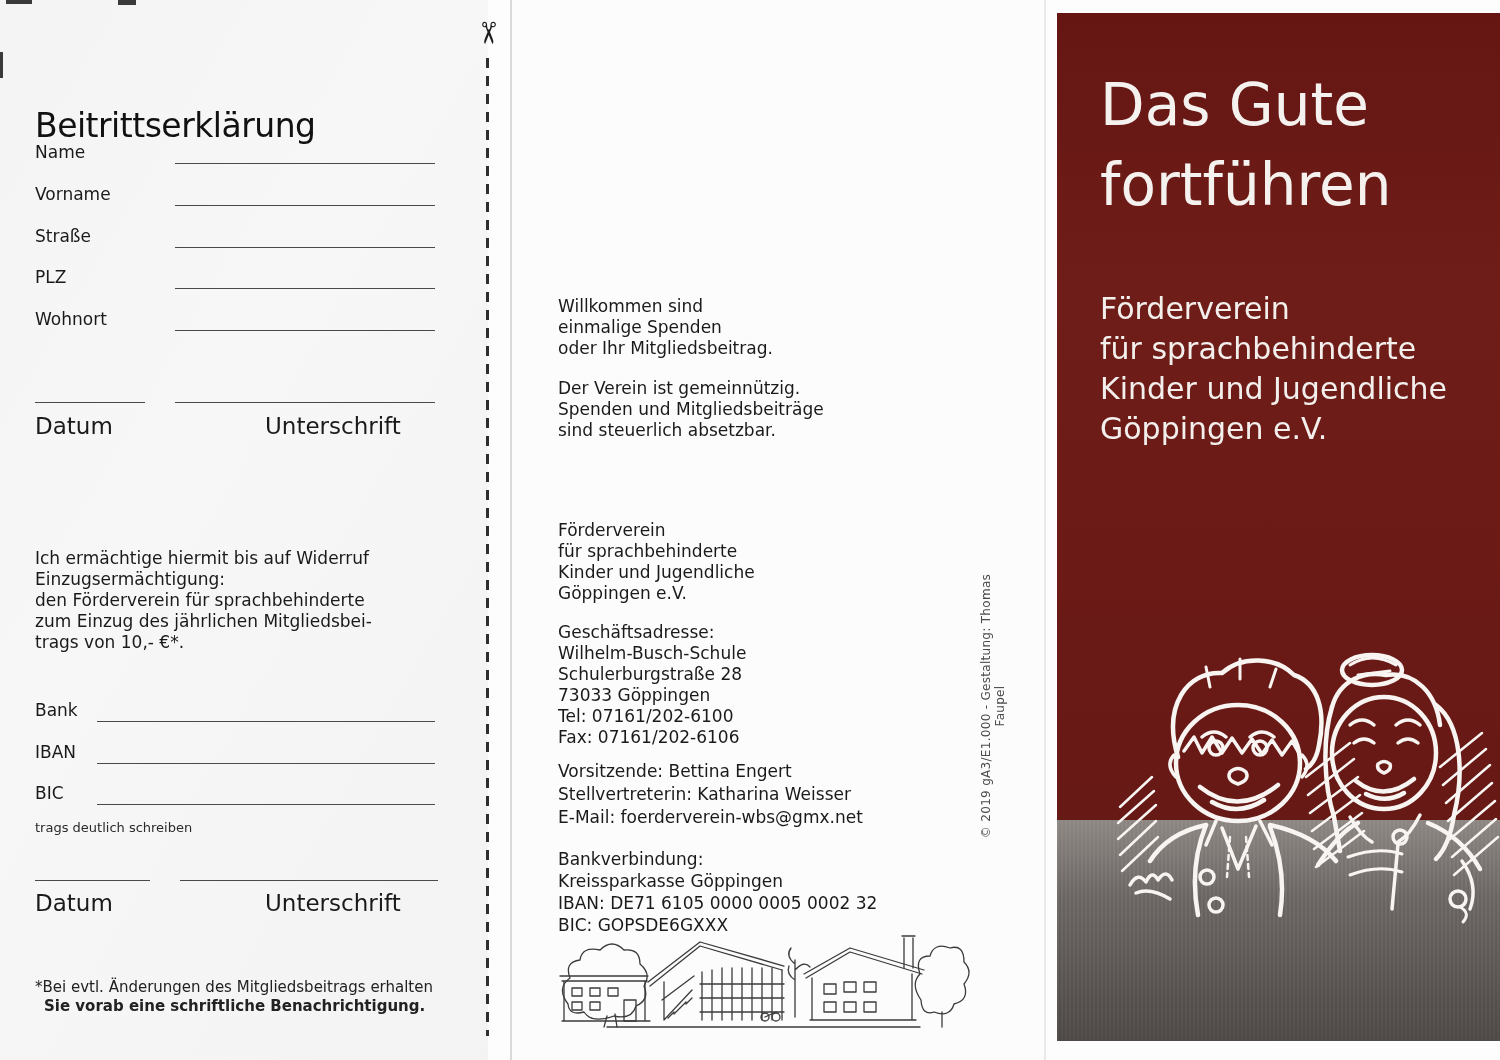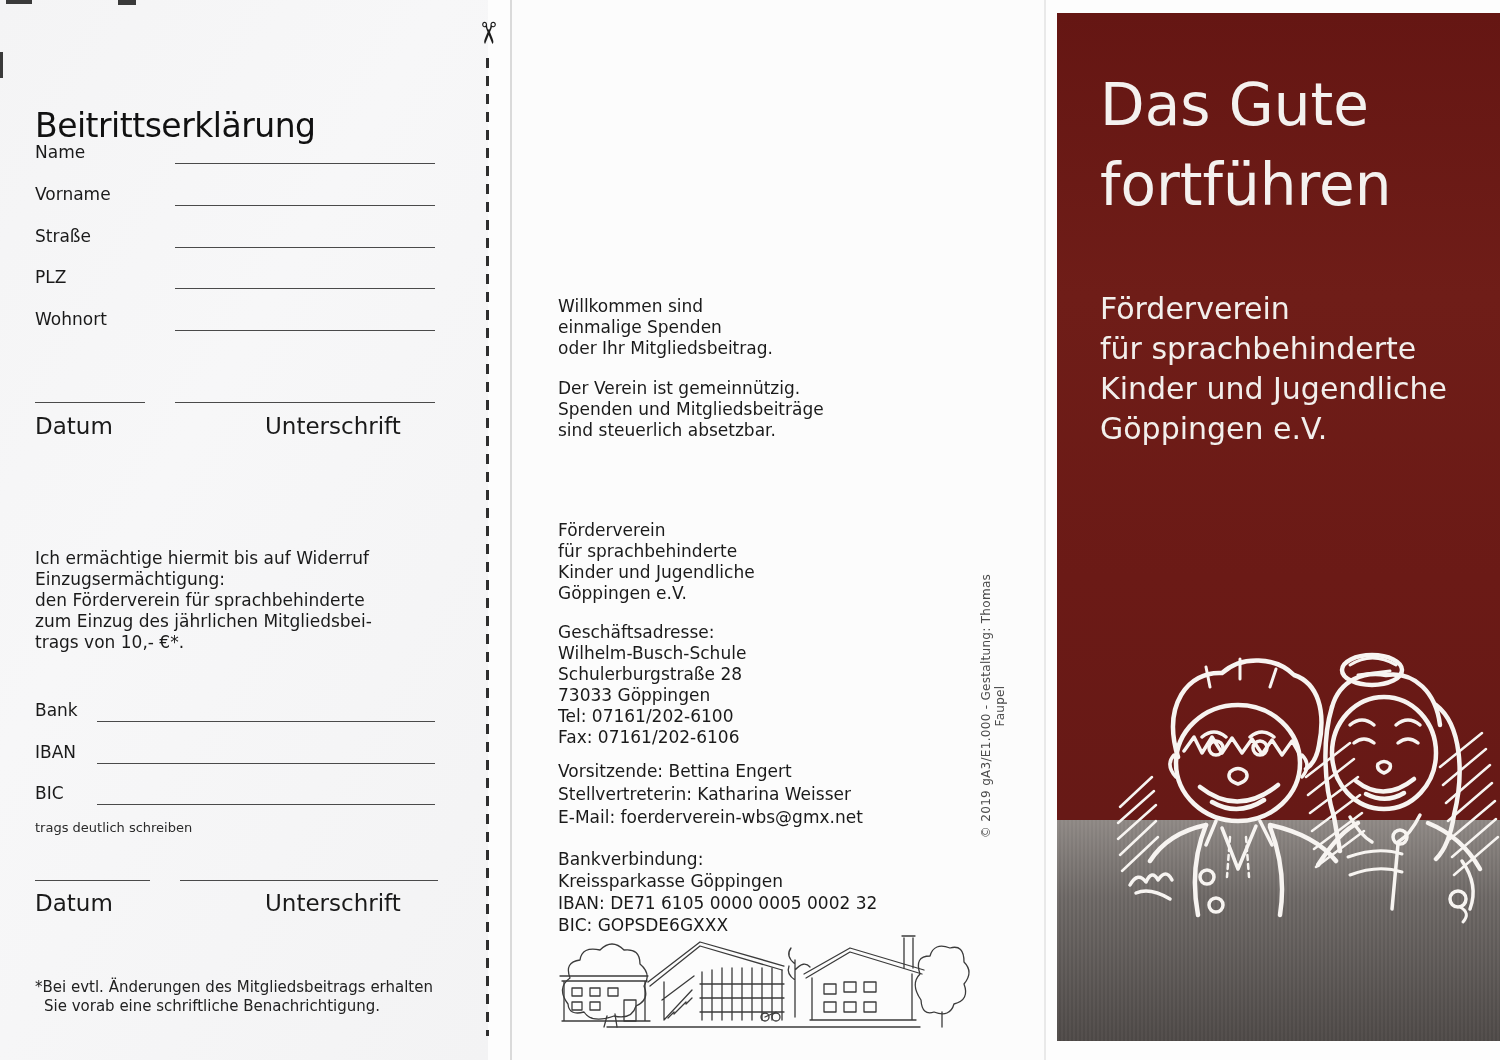--- a/index.html
+++ b/index.html
@@ -27,21 +27,21 @@
   .lp-title { position:absolute; left:35px; top:62px; font-size:33px; letter-spacing:-0.5px; color:#111;margin-top:44px; }
   .field-row { position:absolute; left:35px; width:400px; display:flex; align-items:flex-start; height:22px; }
   .field-row .lbl { width:140px; font-size:17px; color:#1a1a1a; }
   .field-row .line { flex:1; border-bottom:1.6px solid #4a4a4a; height:100%; }
   .bank-row .lbl { width:62px; }
   .wline { position:absolute; border-bottom:1.6px solid #4a4a4a; height:1px; }
   .sig-lbl { position:absolute; font-size:23px; color:#1a1a1a; }
   .para { position:absolute; font-size:17px; line-height:21px; color:#1a1a1a; }
   .hint { position:absolute; left:35px; top:820px; font-size:13px; color:#2a2a2a; }
   .footnote { position:absolute; left:35px; top:978px; font-size:15px; line-height:19px; color:#222; }
-  .footnote div:nth-child(2){ padding-left:9px; }
+  .footnote div:nth-child(2){ padding-left:9px;font-weight:bold; }
 
   
   .m-block { position:absolute; left:558px; font-size:17px; line-height:21px; color:#1a1a1a; }
   .m-block.contacts { line-height:23px; }
   .m-block.bankinfo { line-height:22px; }
   .building-svg { position:absolute; left:552px; top:928px; }
 
   
   .credit { position:absolute; left:857px; top:692px; width:272px; text-align:center;
             font-size:12px; color:#4b4b4b; transform:rotate(-90deg); transform-origin:center; letter-spacing:.3px; }

